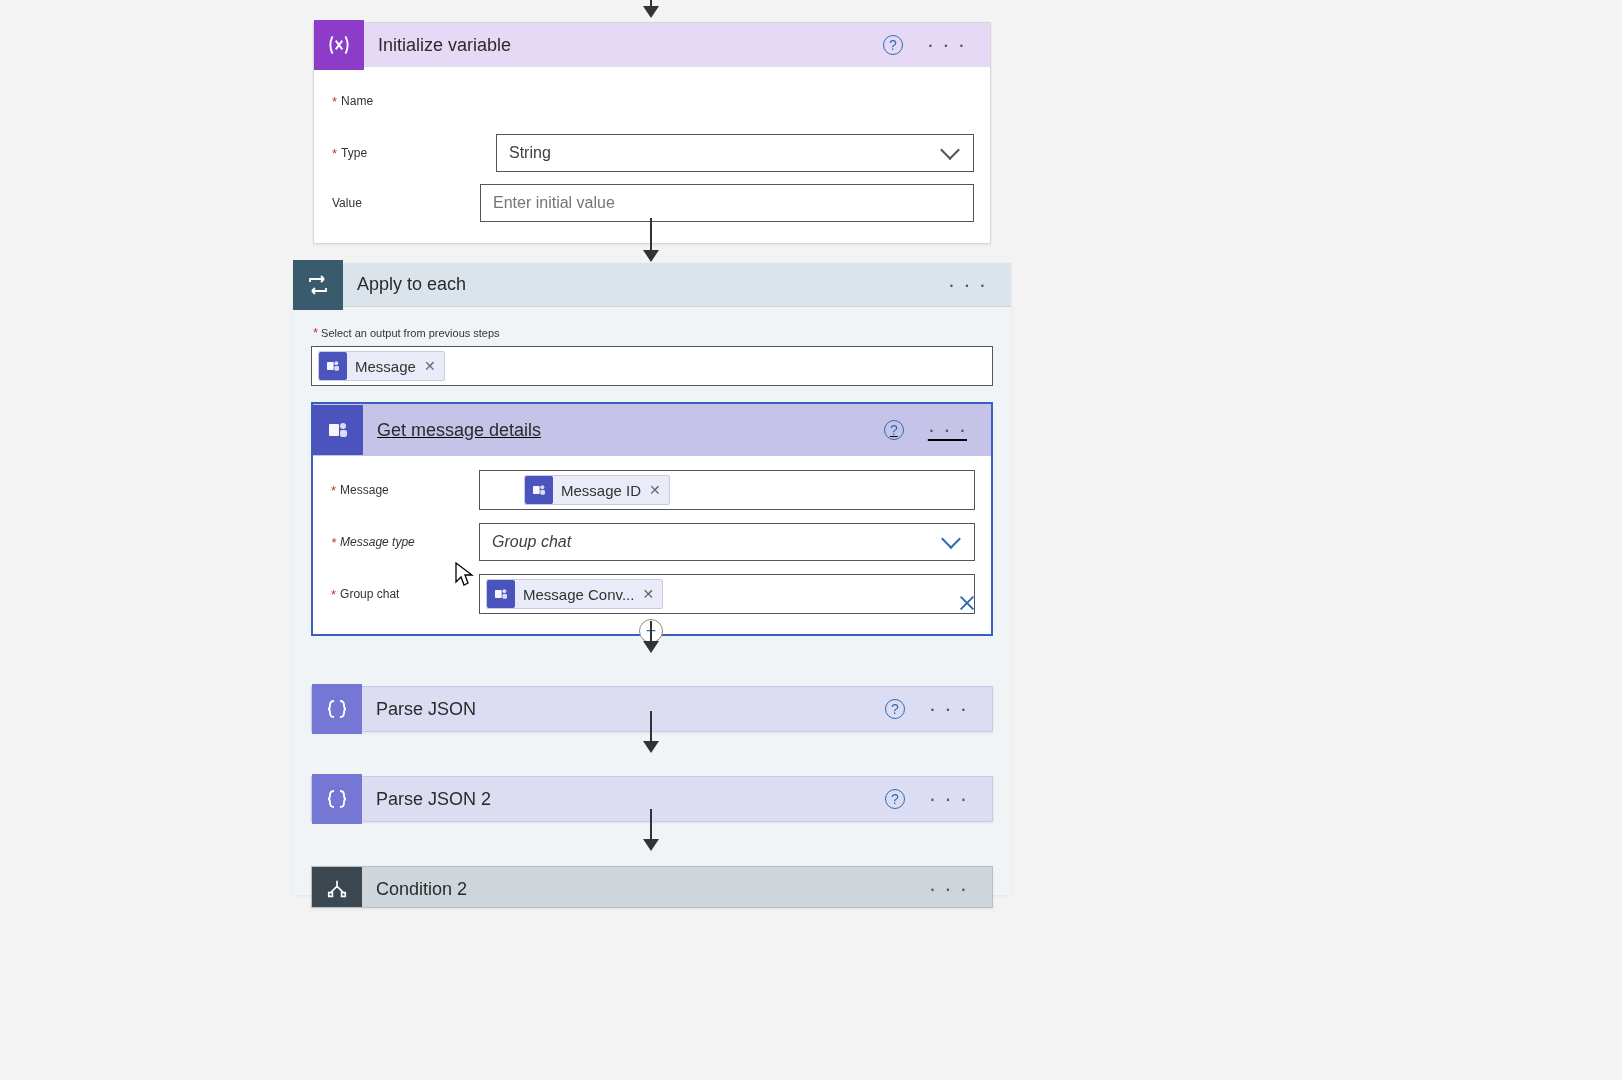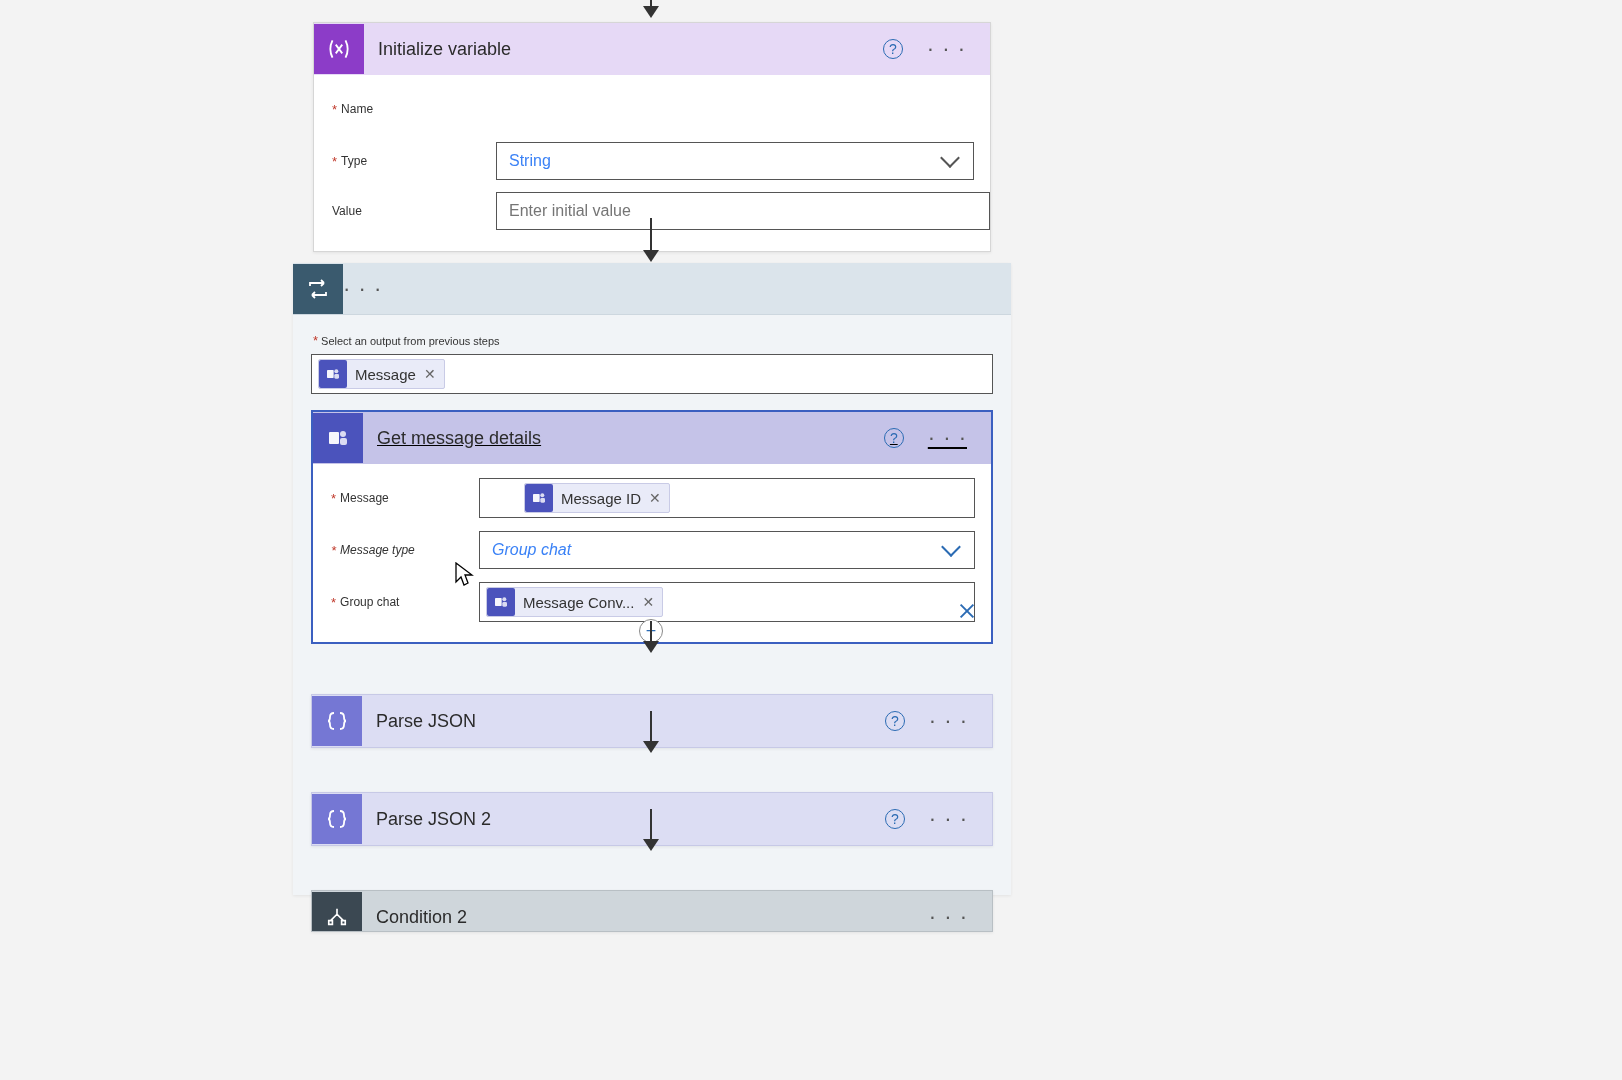--- a/index.html
+++ b/index.html
@@ -1,21 +1,21 @@
 <!DOCTYPE html>
 <html><head>
 <meta charset="utf-8">
 <style>
   * { box-sizing: border-box; margin: 0; padding: 0; font-family: "Segoe UI", Arial, sans-serif; }
   body { background: #f3f3f3; width: 1622px; height: 1080px; overflow: hidden; position: relative; }
   .canvas { position: relative; width: 100%; height: 100%; }
 
   
   .card { position: absolute; background: #ffffff; border: 1px solid #d6d6d6; box-shadow: 0 1px 3px rgba(0,0,0,0.07); }
-  .card-header { display: flex; align-items: center; height: 52px; }
+  .card-header { display: flex; align-items: center; height: 44px; }
   .card-header.purple { background: #e6d9f6; }
   .card-header.slate { background: #dbe4eb; }
   .card-header.lavender { background: #dcddf3; }
   .card-header.teams { background: #c5c3e8; }
   .card-badge { width: 50px; height: 50px; display: flex; align-items: center; justify-content: center; color: #fff; flex: 0 0 50px; }
   .badge-purple { background: #8c3cc8; }
   .badge-slate { background: #3a5a6e; }
   .badge-lavender { background: #7577d4; }
   .badge-dark { background: #3b4852; }
   .badge-teams { background: #4b53bc; }
@@ -23,22 +23,22 @@
   .card-actions { display: flex; align-items: center; gap: 24px; padding-right: 24px; }
   .help-icon { width: 20px; height: 20px; border: 1.5px solid #2b6bb3; border-radius: 50%; color: #2b6bb3; display: flex; align-items: center; justify-content: center; font-size: 14px; }
   .ellipsis { color: #555; font-size: 22px; letter-spacing: 1px; cursor: pointer; line-height: 10px; }
   
   .form-body { padding: 12px 16px 18px 16px; background: #fff; }
   .form-row { display: flex; align-items: center; min-height: 44px; }
   .form-label { width: 150px; font-size: 12px; color: #333; padding-left: 2px; display: flex; align-items: center; }
   .req::before { content: "*"; color: #c0392b; margin-right: 4px; font-size: 13px; }
   .form-ctrl { flex: 1; }
   .textbox { width: 100%; height: 38px; border: 1px solid #555; padding: 0 12px; font-size: 16px; color: #333; background: #fff; }
-  .textbox.placeholder { color: #be185d; margin-left: 16px; }
-  .selectbox { width: 100%; height: 38px; border: 1px solid #555; padding: 0 12px; font-size: 16px; background: #fff; display: flex; align-items: center; justify-content: space-between; cursor: pointer; color: #3b82f6; }
+  .textbox.placeholder { color: #be185d; }
+  .selectbox { width: 100%; height: 38px; border: 1px solid #555; padding: 0 12px; font-size: 16px; background: #fff; display: flex; align-items: center; justify-content: space-between; cursor: pointer; color: #404040; }
   .chev { width: 14px; height: 14px; border-right: 2px solid #2b6bb3; border-bottom: 2px solid #2b6bb3; transform: rotate(45deg); margin-right: 4px; margin-top: -6px; }
   .chev.gray { border-color: #555; }
 
   
   .ate { position: absolute; background: #f1f4f7; border-top: 0; box-shadow: 0 1px 3px rgba(0,0,0,0.07); }
   .ate-inner-label { font-size: 11px; color: #333; padding: 18px 20px 6px 20px; }
   .ate-inner-label .req::before { margin-right: 3px; }
   .token-input { margin: 0 18px 16px 18px; border: 1px solid #555; background: #fff; min-height: 40px; display: flex; align-items: center; padding: 4px 6px; gap: 6px; }
   .token { display: inline-flex; align-items: center; background: #e9ebf8; border: 1px solid #c9cbe6; border-radius: 2px; height: 30px; padding-right: 8px; font-size: 15px; color: #333; }
   .token .tk-icon { width: 28px; height: 28px; background: #4b53bc; border-radius: 2px; margin-right: 8px; display: flex; align-items: center; justify-content: center; }
@@ -114,20 +114,21 @@
 
   <div class="arrow" style="top:218px; height:42px;"></div>
 
   <div class="ate" style="left:293px; top:263px; width:718px; height:632px;">
     <div class="card-header slate" style="border-bottom:1px solid #cdd7df;">
       <div class="card-badge badge-slate">
         <svg width="24" height="24" viewBox="0 0 24 24">
             <path fill="none" stroke="#fff" stroke-width="1.8" d="M4 9 V6 H18 M18 6 L15 3 M18 6 L15 9 M20 15 V18 H6 M6 18 L9 21 M6 18 L9 15"></path>
           </svg>
       </div>
+      <div class="card-title">Apply to each</div>
       <div class="card-actions">
         <div class="ellipsis">· · ·</div>
       </div>
     </div>
 
     <div class="ate-inner-label">
       <span class="req">Select an output from previous steps</span>
     </div>
     <div class="token-input">
       <span class="token">

